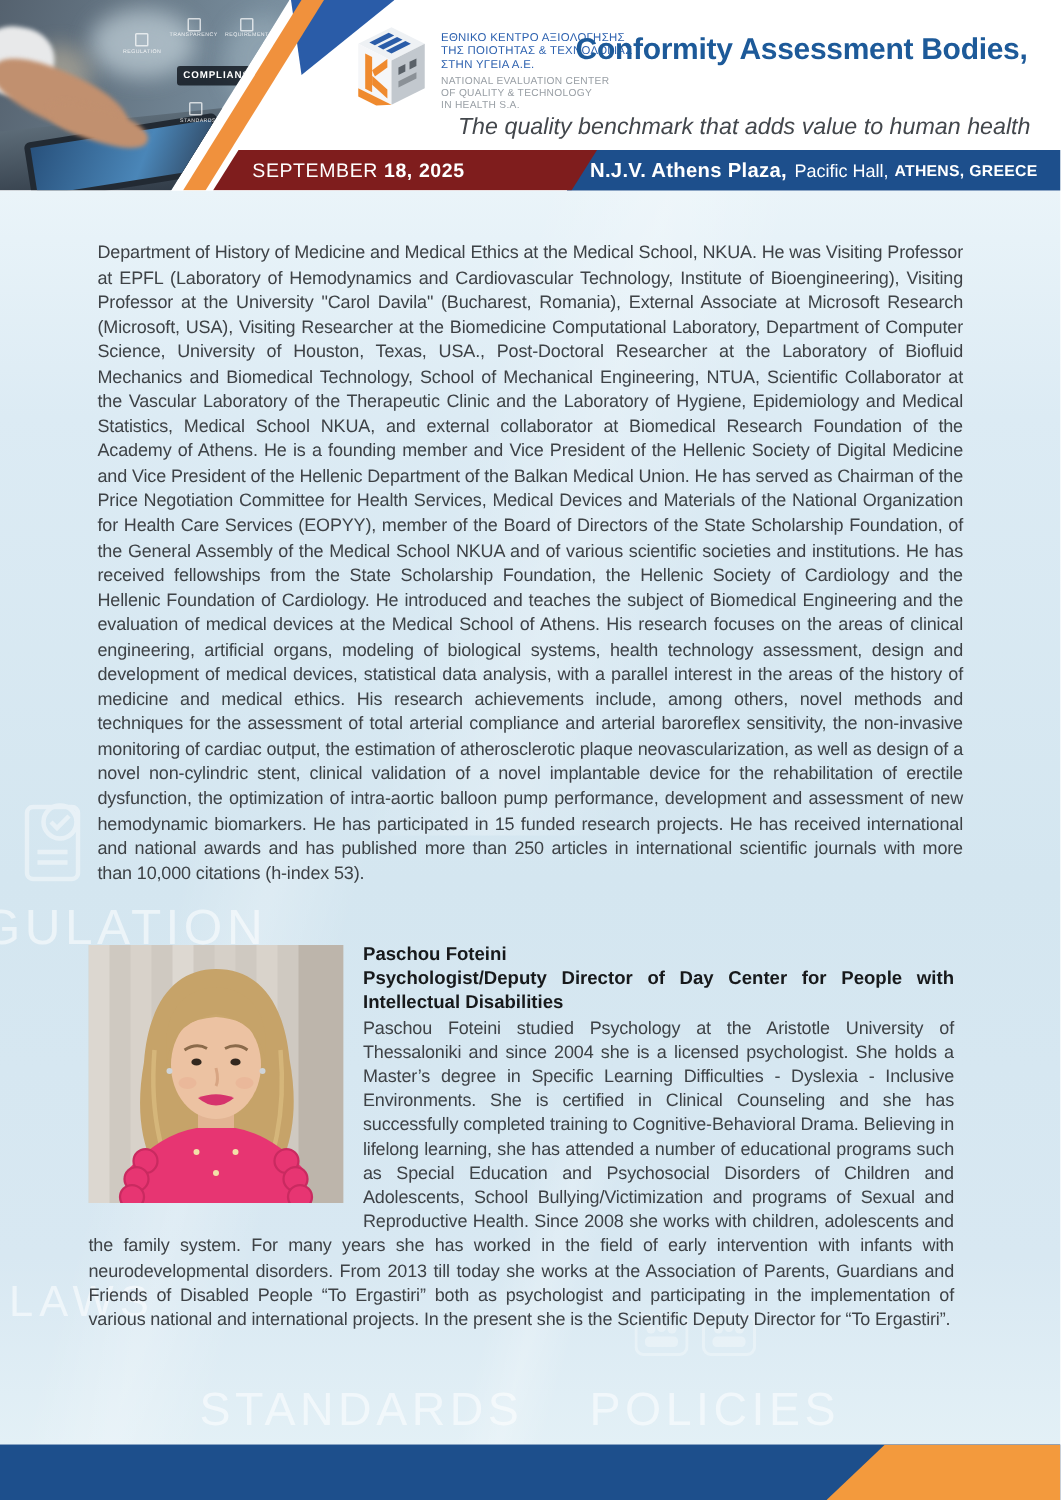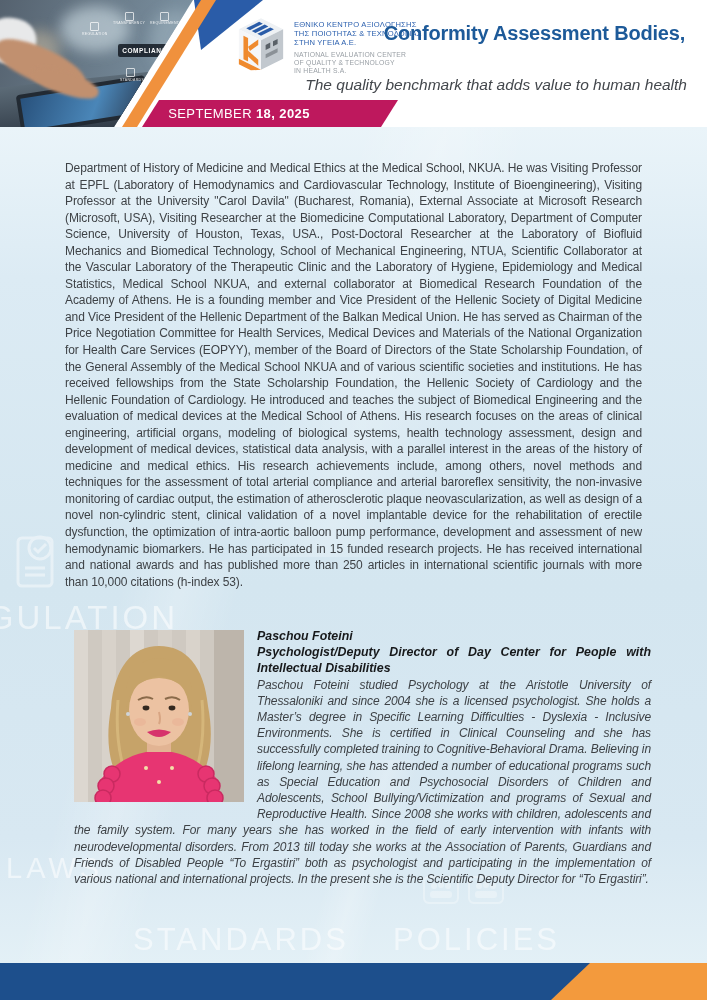--- a/index.html
+++ b/index.html
@@ -58,33 +58,33 @@
   .logo-text{margin-left:9px;padding-top:4px;}
   .logo-greek{color:#2a5fae;font-weight:normal;font-size:7.6px;line-height:9.2px;letter-spacing:.2px;}
   .logo-english{color:#9aa0a6;font-size:6.8px;line-height:8.1px;margin-top:3px;letter-spacing:.2px;}
   
   .event-title{position:absolute;right:22px;top:20px;color:#1d5a99;font-weight:bold;font-size:20px;line-height:26px;letter-spacing:-.2px;}
   .tagline{position:absolute;right:20px;top:76px;text-align:right;font-style:italic;font-size:15.5px;color:#43474c;}
   
   .event-bar{position:absolute;left:0;top:100px;width:707px;height:27px;}
   .event-blue{position:absolute;left:378px;right:0;top:0;bottom:0;background:#1d4f8c;display:flex;align-items:center;justify-content:center;white-space:nowrap;}
   .event-orange{position:absolute;left:0;top:0;width:400px;bottom:0;
-    clip-path:polygon(159px 0,398px 0,381px 27px,142px 27px);background:#be185d;
+    clip-path:polygon(159px 0,398px 0,381px 27px,142px 27px);background:#7f1d1d;
     display:flex;align-items:center;justify-content:center;padding-left:78px;box-sizing:border-box;}
   .date-text{color:#fff;font-size:13px;letter-spacing:.4px;white-space:nowrap;}
   .date-bold{font-weight:bold;}
   .venue-main{color:#fff;font-size:13.5px;font-weight:bold;letter-spacing:.2px;}
   .venue-mid{color:#fff;font-size:12px;margin-left:5px;}
   .venue-small{color:#fff;font-size:10.5px;font-weight:bold;margin-left:4px;letter-spacing:.2px;}
   
   .para1{
     position:absolute;left:65px;top:160px;width:577px;
     font-size:12px;line-height:16.55px;color:#3e4246;text-align:justify;letter-spacing:-.1px;
   }
-  .bio{position:absolute;left:74px;top:628px;width:577px;color:#3e4246;font-style:italic;}
+  .bio{position:absolute;left:59px;top:628px;width:577px;color:#3e4246;}
   .bio-photo{float:left;width:170px;height:172px;margin:2px 13px 6px 0;}
   .bio-name{font-weight:bold;color:#17191b;font-size:12.4px;line-height:16.2px;}
   .bio-role{font-weight:bold;color:#17191b;font-size:12.4px;line-height:16.2px;text-align:justify;}
   .bio-text{font-size:12px;line-height:16.2px;text-align:justify;letter-spacing:-.1px;}
   
   .footer-blue{position:absolute;left:0;bottom:0;width:707px;height:37px;background:#1d4f8c;}
   .footer-orange{position:absolute;right:0;bottom:0;width:160px;height:37px;
     clip-path:polygon(43px 0,160px 0,160px 37px,4px 37px);background:#f39a3d;}
 </style>
 </head>
@@ -180,20 +180,25 @@
       </div>
     </div>
   </div>
 
   <div class="event-title">
     <div>Conformity Assessment Bodies,</div>
   </div>
   <div class="tagline">The quality benchmark that adds value to human health</div>
 
   <div class="event-bar">
+    <div class="event-blue">
+      <span class="venue-main">N.J.V. Athens Plaza,</span>
+      <span class="venue-mid">Pacific Hall,</span>
+      <span class="venue-small">ATHENS, GREECE</span>
+    </div>
     <div class="event-orange">
       <span class="date-text"><span>SEPTEMBER </span><span class="date-bold">18, 2025</span></span>
     </div>
   </div>
 </div>
 
 <div class="para1">Department of History of Medicine and Medical Ethics at the Medical School, NKUA. He was Visiting Professor at EPFL (Laboratory of Hemodynamics and Cardiovascular Technology, Institute of Bioengineering), Visiting Professor at the University "Carol Davila" (Bucharest, Romania), External Associate at Microsoft Research (Microsoft, USA), Visiting Researcher at the Biomedicine Computational Laboratory, Department of Computer Science, University of Houston, Texas, USA., Post-Doctoral Researcher at the Laboratory of Biofluid Mechanics and Biomedical Technology, School of Mechanical Engineering, NTUA, Scientific Collaborator at the Vascular Laboratory of the Therapeutic Clinic and the Laboratory of Hygiene, Epidemiology and Medical Statistics, Medical School NKUA, and external collaborator at Biomedical Research Foundation of the Academy of Athens. He is a founding member and Vice President of the Hellenic Society of Digital Medicine and Vice President of the Hellenic Department of the Balkan Medical Union. He has served as Chairman of the Price Negotiation Committee for Health Services, Medical Devices and Materials of the National Organization for Health Care Services (EOPYY), member of the Board of Directors of the State Scholarship Foundation, of the General Assembly of the Medical School NKUA and of various scientific societies and institutions. He has received fellowships from the State Scholarship Foundation, the Hellenic Society of Cardiology and the Hellenic Foundation of Cardiology. He introduced and teaches the subject of Biomedical Engineering and the evaluation of medical devices at the Medical School of Athens. His research focuses on the areas of clinical engineering, artificial organs, modeling of biological systems, health technology assessment, design and development of medical devices, statistical data analysis, with a parallel interest in the areas of the history of medicine and medical ethics. His research achievements include, among others, novel methods and techniques for the assessment of total arterial compliance and arterial baroreflex sensitivity, the non-invasive monitoring of cardiac output, the estimation of atherosclerotic plaque neovascularization, as well as design of a novel non-cylindric stent, clinical validation of a novel implantable device for the rehabilitation of erectile dysfunction, the optimization of intra-aortic balloon pump performance, development and assessment of new hemodynamic biomarkers. He has participated in 15 funded research projects. He has received international and national awards and has published more than 250 articles in international scientific journals with more than 10,000 citations (h-index 53).</div>
 
 <div class="bio">
   <svg class="bio-photo" viewBox="0 0 170 172" preserveAspectRatio="none">

